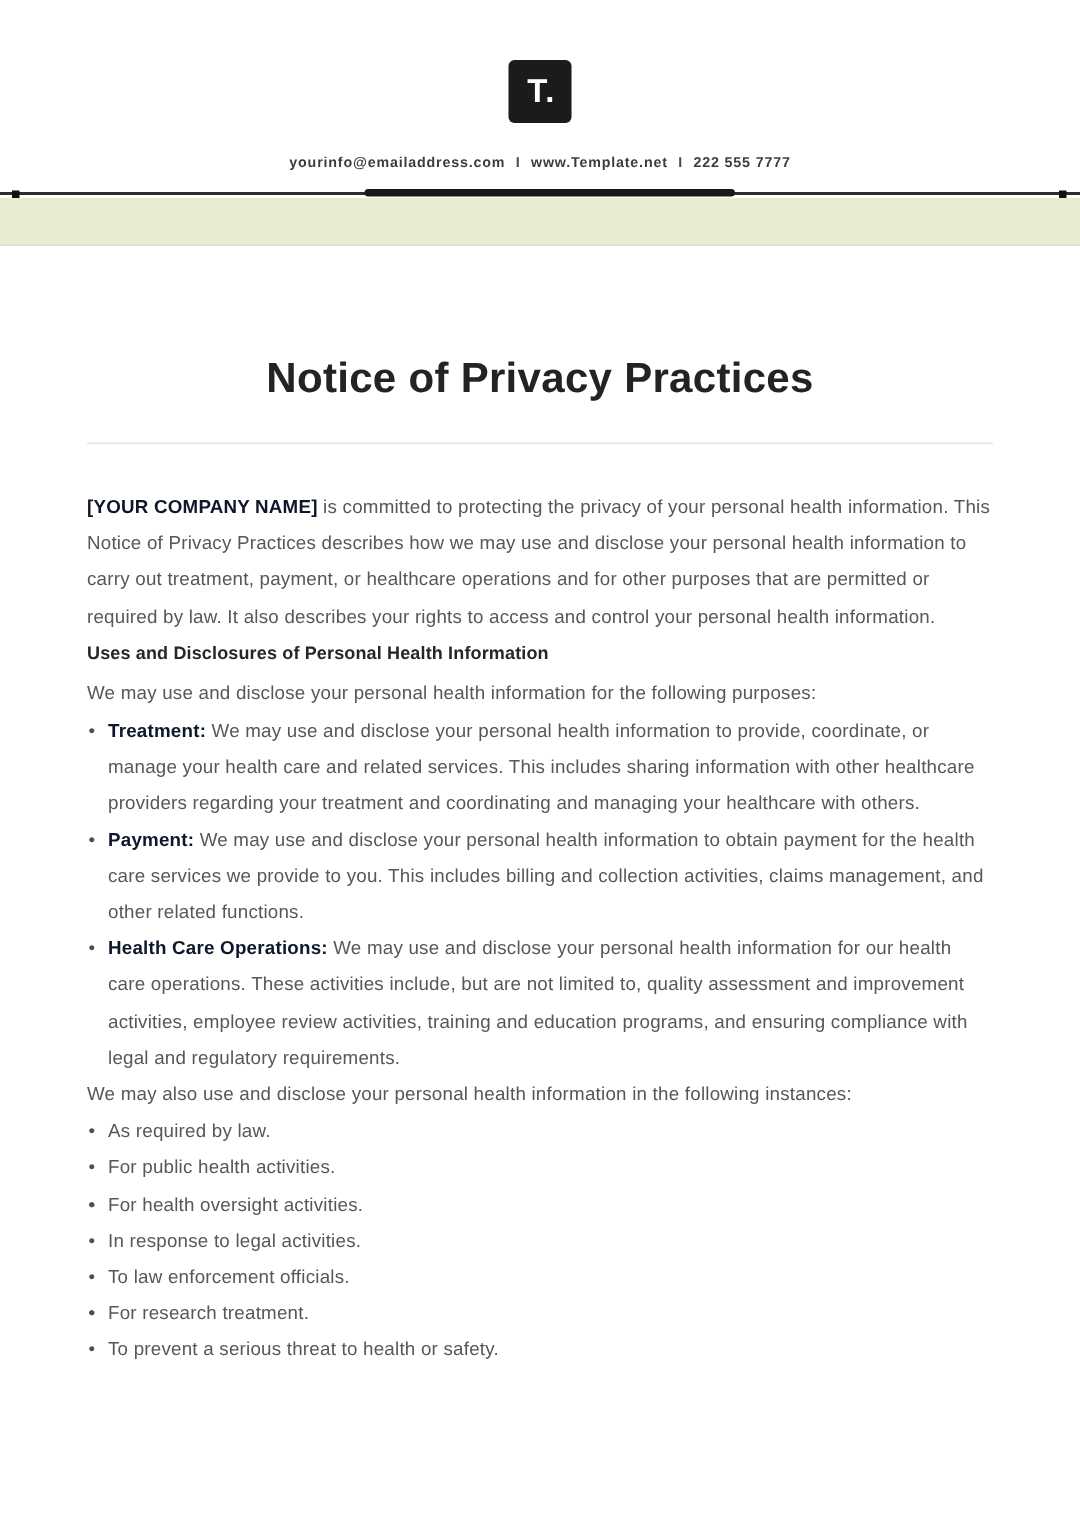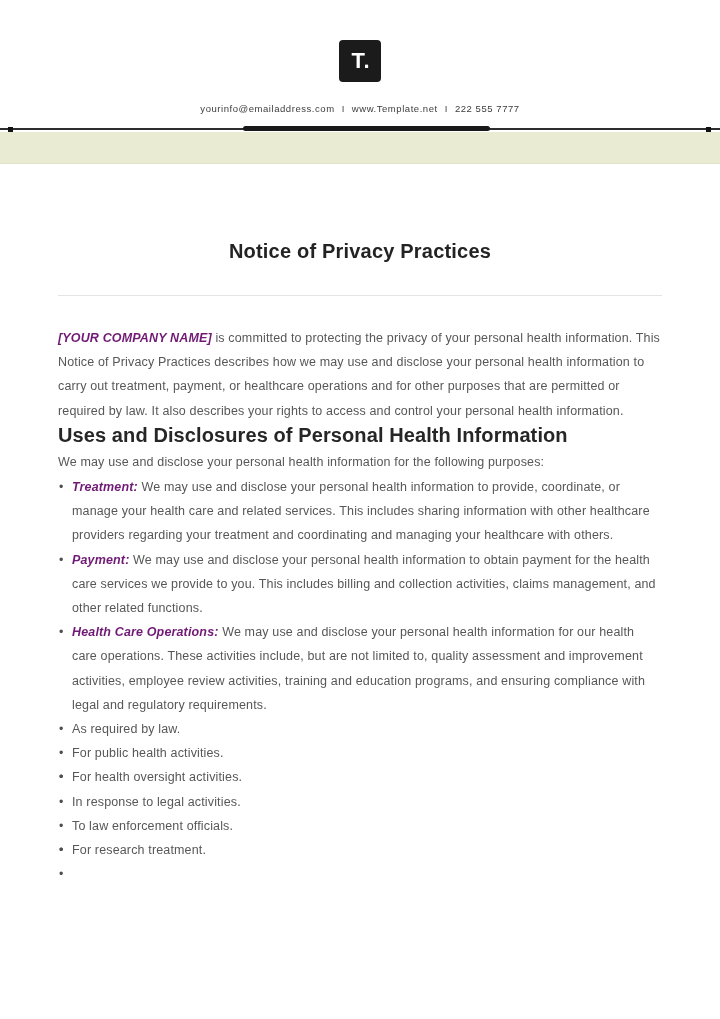--- a/index.html
+++ b/index.html
@@ -7,43 +7,43 @@
   body {
     width:720px; height:1019px; overflow:hidden; position:relative;
     font-family:"Liberation Sans","DejaVu Sans",sans-serif;
   }
   .logo {
     width:42px; height:42px; background:#1b1b1b; border-radius:4px;
     margin:40px auto 0; display:flex; align-items:center; justify-content:center;
   }
   .logo .logo-txt { color:#ffffff; font-weight:bold; font-size:22px; padding-left:2px; letter-spacing:1px; }
   .contact {
-    margin-top:21px; text-align:center; font-size:9.5px; font-weight:normal;
+    margin-top:21px; text-align:center; font-size:9.5px; font-weight:bold;
     color:#3c3c3c; letter-spacing:0.55px;
   }
   .contact .sep { margin:0 7px; color:#4a4a4a; }
   .decor { position:relative; height:5px; margin-top:12px; }
   .rline { position:absolute; left:0; right:0; top:2px; height:1.6px; background:#2e2e2e; }
   .rdot { position:absolute; top:0.5px; width:5px; height:5px; background:#111111; }
   .rdot.left { left:8px; } .rdot.right { right:9px; }
   .rbar { position:absolute; left:243px; width:247px; top:0; height:5px; background:#191919; border-radius:2.5px; }
   .band { height:32px; background:#e9ebd3; margin-top:1px; border-bottom:1px solid #e0e2c8; }
   .title {
-    margin-top:74px; text-align:center; font-size:20px; font-weight:bold;
+    margin-top:74px; text-align:center; font-size:28px; font-weight:bold;
     color:#232323; letter-spacing:0.2px; line-height:27px;
   }
   .tdivider { margin:30px 58px 0; border-top:1px solid #e4e4e4; height:0; }
   .content {
     padding:0 58px; color:#575757; font-size:12.5px;
     line-height:24.2px; letter-spacing:0.15px;
   }
   .lead { margin-top:30px; }
-  .bold-run { font-weight:bold; color:#701a75;font-style:italic; }
+  .bold-run { font-weight:bold; color:#0f172a; }
   h2.sec-h {
-    font-size:20px; line-height:20px; color:#262626;
+    font-size:12px; line-height:20px; color:#262626;
     margin:2px 0 5px; letter-spacing:0.1px;
   }
   p.sintro { margin:0 0 1px; }
   ul.blist { list-style:none; }
   ul.blist li { position:relative; padding-left:14px; }
   .mk { position:absolute; left:1px; color:#4f4f4f; }
 </style>
 </head>
 <body>
 
@@ -77,28 +77,29 @@
         <h2 class="sec-h">Uses and Disclosures of Personal Health Information</h2>
         <p class="sintro">We may use and disclose your personal health information for the following purposes:</p>
         <ul class="blist">
           <li><span class="mk">•</span><span class="bold-run">Treatment:</span><span> We may use and disclose your personal health information to provide, coordinate, or manage your health care and related services. This includes sharing information with other healthcare providers regarding your treatment and coordinating and managing your healthcare with others.</span></li>
           <li><span class="mk">•</span><span class="bold-run">Payment:</span><span> We may use and disclose your personal health information to obtain payment for the health care services we provide to you. This includes billing and collection activities, claims management, and other related functions.</span></li>
           <li><span class="mk">•</span><span class="bold-run">Health Care Operations:</span><span> We may use and disclose your personal health information for our health care operations. These activities include, but are not limited to, quality assessment and improvement activities, employee review activities, training and education programs, and ensuring compliance with legal and regulatory requirements.</span></li>
         </ul>
       </section>
 
       <section>
+        <p class="sintro">We may also use and disclose your personal health information in the following instances:</p>
         <ul class="blist">
           <li><span class="mk">•</span><span>As required by law.</span></li>
           <li><span class="mk">•</span><span>For public health activities.</span></li>
           <li><span class="mk">•</span></li>
           <li><span class="mk">•</span><span>For health oversight activities.</span></li>
           <li><span class="mk">•</span><span>In response to legal activities.</span></li>
           <li><span class="mk">•</span><span>To law enforcement officials.</span></li>
           <li><span class="mk">•</span></li>
           <li><span class="mk">•</span><span>For research treatment.</span></li>
-          <li><span class="mk">•</span></li>
+          <li><span class="mk">•</span><span>To prevent a serious threat to health or safety.</span></li>
         </ul>
       </section>
 
     </div>
   </main>
 </div>
 
 </body></html>

